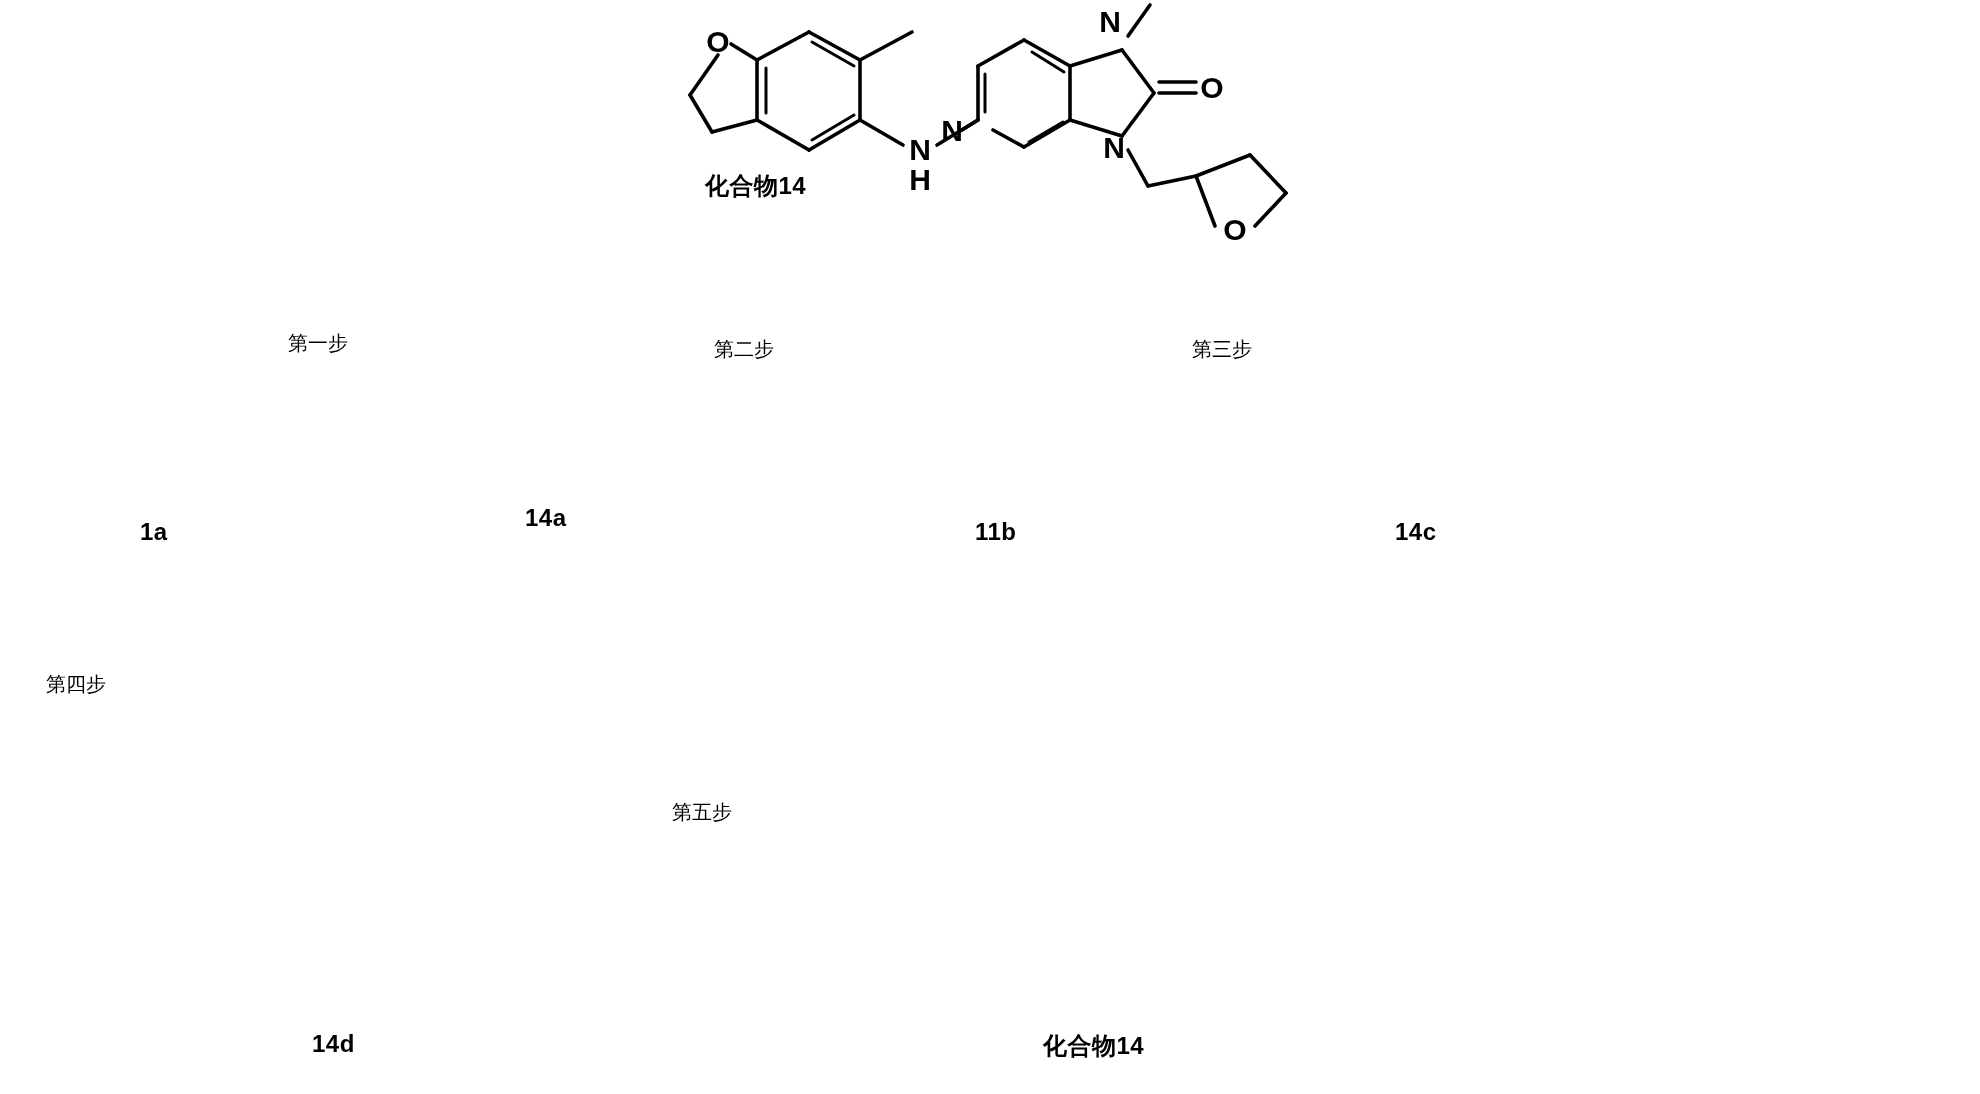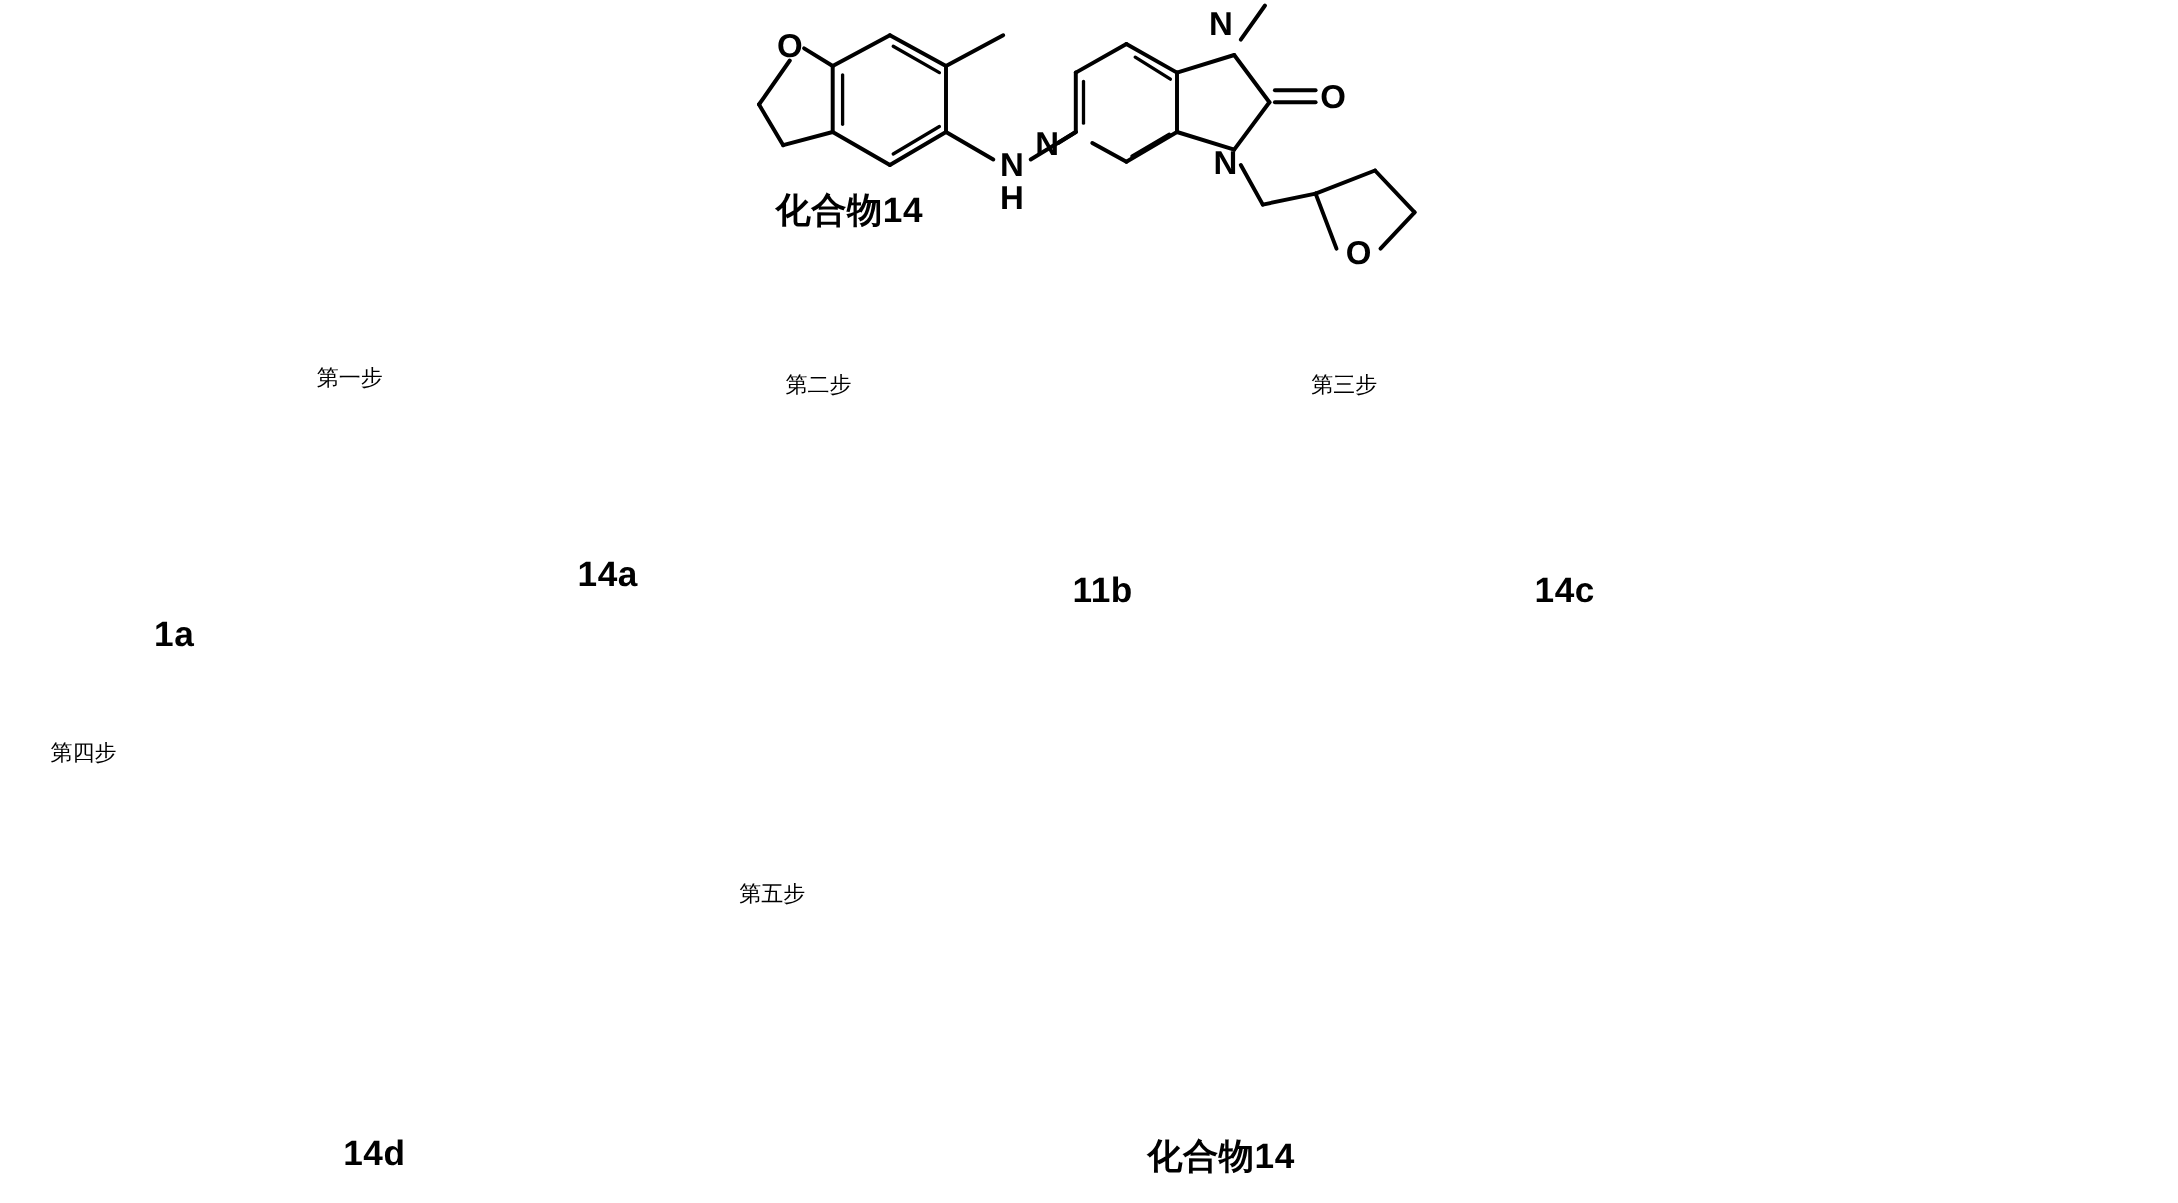--- a/index.html
+++ b/index.html
@@ -1,18 +1,18 @@
 <!DOCTYPE html>
 <html><head>
 <meta charset="utf-8">
 <style>
   html,body{margin:0;padding:0;background:#fff;}
   body{width:1980px;height:1094px;font-family:"Liberation Sans",sans-serif;color:#000;position:relative;overflow:hidden;}
   #scheme{position:absolute;left:0;top:0;width:1980px;height:1094px;}
-  .lbl{position:absolute;font-weight:bold;font-size:32px;letter-spacing:.5px;white-space:nowrap;}
+  .lbl{position:absolute;font-weight:bold;font-size:24px;letter-spacing:.5px;white-space:nowrap;}
   .steplbl{position:absolute;font-family:"DejaVu Sans",sans-serif;font-size:20px;white-space:nowrap;}
   svg text{font-family:"Liberation Sans",sans-serif;font-weight:bold;}
 </style>
 </head>
 <body>
 
 
 
 <svg id="scheme" viewBox="0 0 1980 1094" xmlns="http://www.w3.org/2000/svg">
 
@@ -103,21 +103,21 @@
     <path d="M243,352 L272,372">
   </path></path></path></path></path></path></path></path></path></path></path></path></path></path></path></path></g>
   <g font-size="30" text-anchor="middle">
     <text x="66" y="358">N</text>
     <text x="96" y="442">N</text>
     <text x="18" y="442">Cl</text>
     <text x="160" y="442">Cl</text>
     <text x="161" y="312">O</text>
     <text x="205" y="378">O</text>
   </g>
-  <div class="lbl" style="left:140px;top:518px;margin-top:40px;">1a</div>
+  <div class="lbl" style="left:140px;top:518px;">1a</div>
 
   
   <g stroke="#000" stroke-width="3.4" fill="#000">
     <line x1="285" y1="374" x2="395" y2="374">
     <polygon points="395,374 377,367 377,381" stroke="none">
   </polygon></line></g>
   <div class="steplbl" style="left:288px;top:330px;">第一步</div>
 
   
   <g stroke="#000" stroke-width="3.6" fill="none" stroke-linecap="round">

